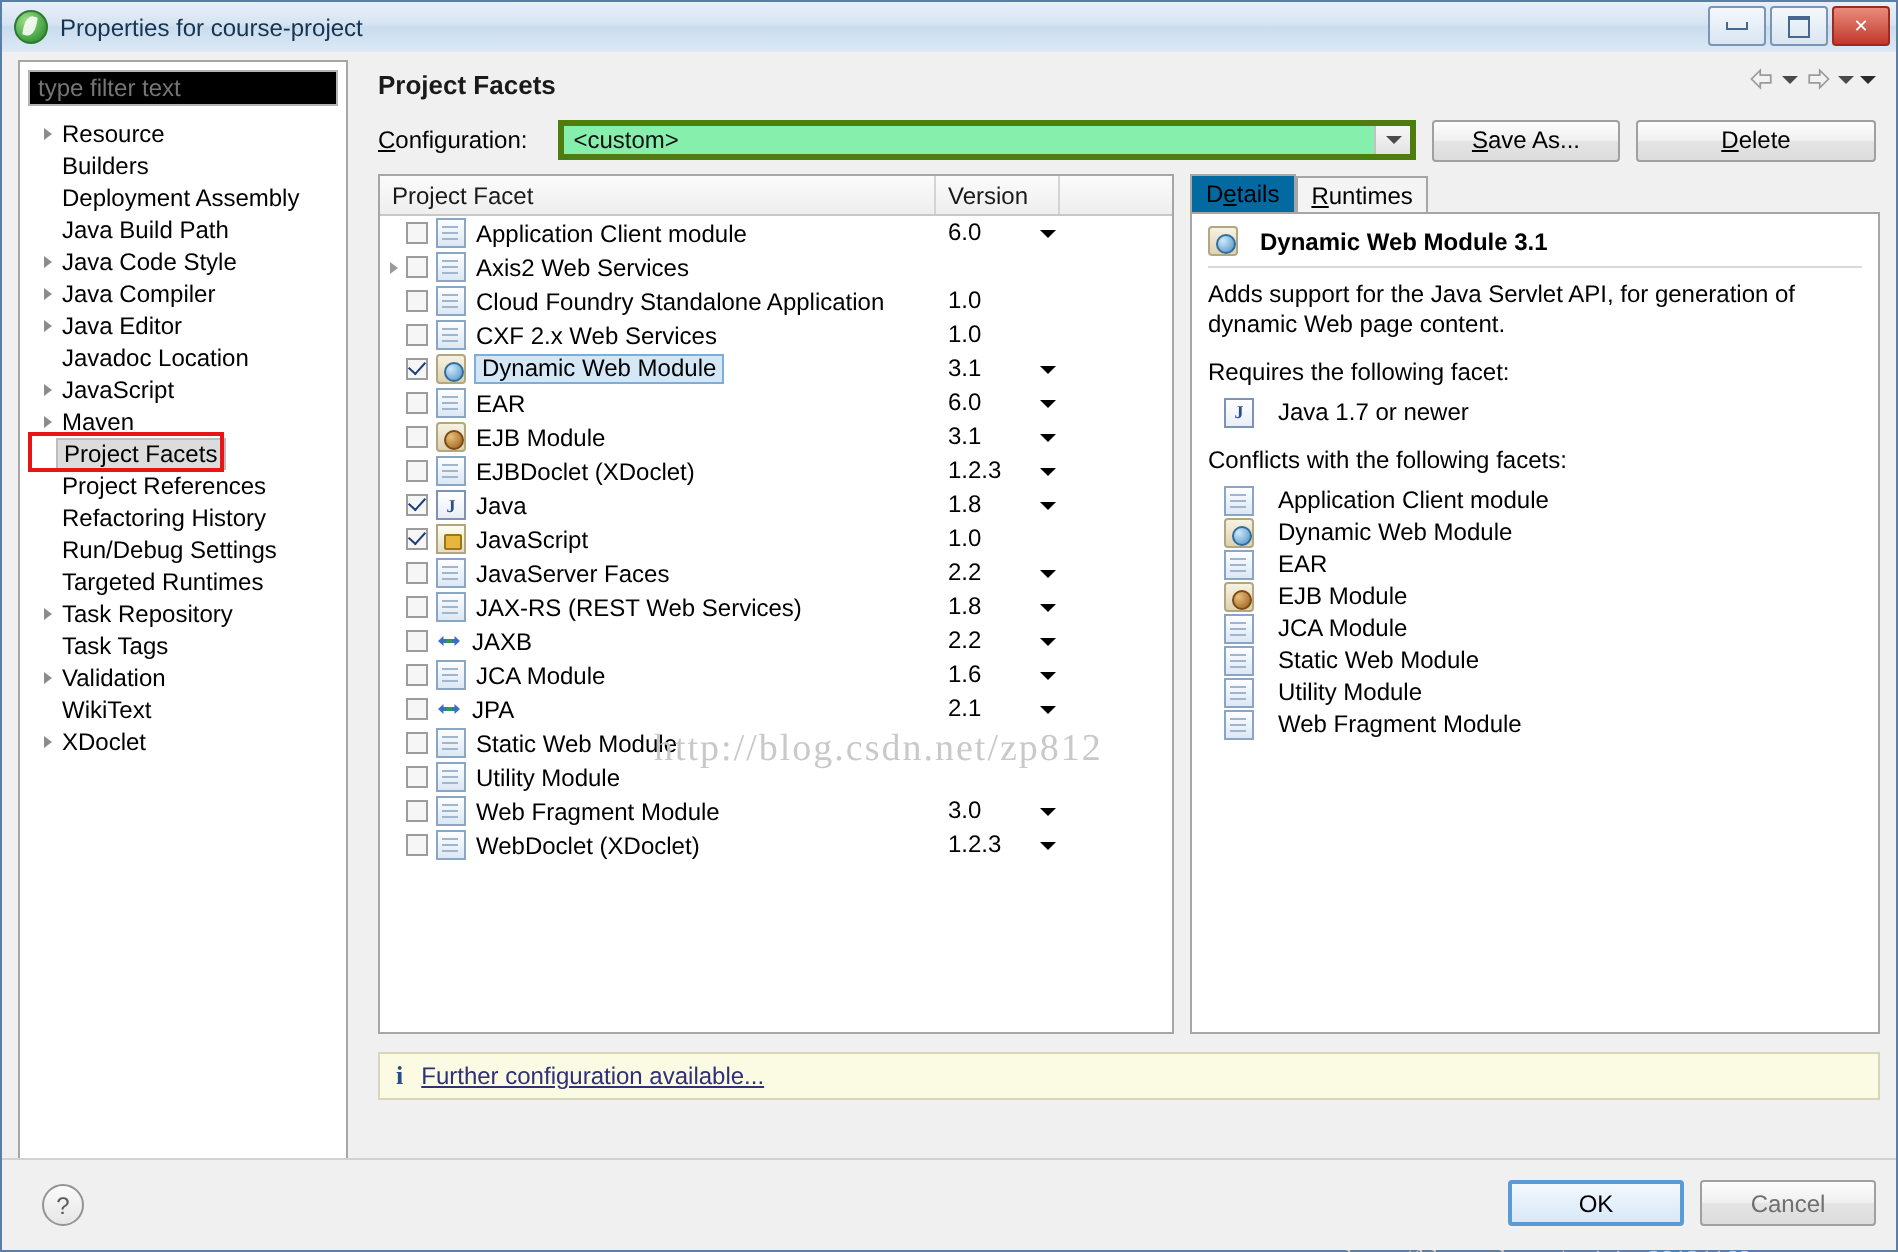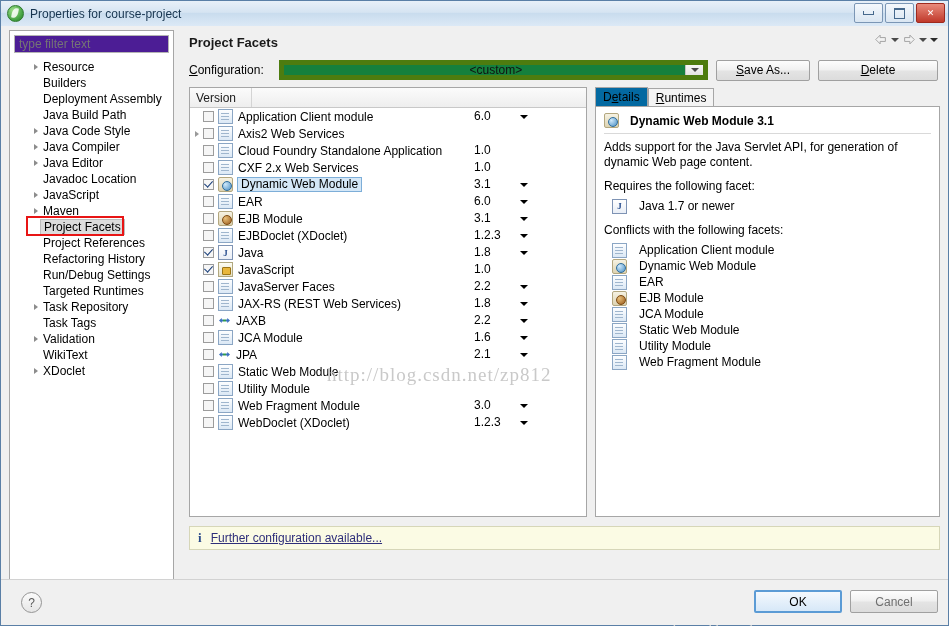--- a/index.html
+++ b/index.html
@@ -31,23 +31,23 @@
   .wb .max-g{width:9px;height:8px;border:1px solid #45688c;border-top-width:2px;}
 
   
   .dlg-body{position:absolute;top:25px;left:0;right:0;bottom:0;background:#f0f0f0;}
 
   
   .sidebar{position:absolute;left:8px;top:4px;width:165px;bottom:45px;
     background:#fff;border:1px solid #a6a6a6;box-sizing:border-box;}
   .filter-wrap{padding:4px 4px 2px 4px;}
   .filter-input{width:100%;height:18px;box-sizing:border-box;border:1px solid #b4b4b4;
-    background:#4c1d95;font-size:12px;color:#8a8a8a;padding:1px 4px;
+    background:#000000;font-size:12px;color:#8a8a8a;padding:1px 4px;
     font-family:"Liberation Sans",sans-serif;outline:none;}
-  .tree{padding:4px 0 0 12px;}
+  .tree{padding:4px 0 0 0;}
   .tree-item{height:16px;display:flex;align-items:center;padding-left:8px;
     font-size:12px;color:#000;white-space:nowrap;position:relative;}
   .twisty{width:11px;flex:0 0 11px;display:flex;align-items:center;justify-content:center;}
   .twisty.has:after{content:"";width:0;height:0;
     border-left:4px solid #8c8c8c;border-top:3.5px solid transparent;border-bottom:3.5px solid transparent;}
   .tree-label{padding-left:2px;}
   .tree-item.selected .tree-label{background:#dcdcdc;border:1px solid #bdbdbd;
     padding:0 3px;margin-left:-1px;}
   .redbox{position:absolute;left:4px;top:-3px;width:98px;height:20px;
     border:2px solid #e81515;box-sizing:border-box;pointer-events:none;}
@@ -56,22 +56,22 @@
   .content{position:absolute;left:182px;right:8px;top:0;bottom:45px;}
   .page-title{position:absolute;left:6px;top:9px;font-size:13px;font-weight:bold;color:#1a1a1a;}
   .navbar{position:absolute;right:2px;top:7px;display:flex;align-items:center;gap:3px;}
   .nav-arrow{width:14px;height:13px;display:inline-block;}
   .caret-small{width:0;height:0;border-left:4px solid transparent;border-right:4px solid transparent;
     border-top:4px solid #4a4a4a;}
 
   .cfg-row{position:absolute;left:6px;right:2px;top:33px;height:22px;display:flex;align-items:center;}
   .cfg-label{font-size:12px;margin-right:15px;}
   .cfg-label u{text-decoration:underline;}
-  .combo{flex:1 1 auto;height:20px;border:5px solid #4d7c0f;background:#15803d;
-    display:flex;align-items:center;box-sizing:border-box;position:relative;justify-content:center;}
+  .combo{flex:1 1 auto;height:20px;border:3px solid #4d7c0f;background:#86efac;
+    display:flex;align-items:center;box-sizing:border-box;position:relative;}
   .combo-val{padding-left:5px;font-size:12px;color:#111;}
   .combo-btn{position:absolute;right:0;top:0;bottom:0;width:17px;
     background:linear-gradient(to bottom,#f7f7f7,#e3e3e3);border-left:1px solid #c2c2c2;
     display:flex;align-items:center;justify-content:center;}
   .btn{height:21px;min-width:88px;border:1px solid #a0a0a0;border-radius:2px;
     background:linear-gradient(to bottom,#fdfdfd 0%,#f0f0f0 48%,#e4e4e4 52%,#dcdcdc 100%);
     font-size:12px;font-family:"Liberation Sans",sans-serif;color:#000;
     display:flex;align-items:center;justify-content:center;box-sizing:border-box;cursor:default;}
   .btn u{text-decoration:underline;}
   .btn.primary{border:2px solid #5b9bd5;background:linear-gradient(to bottom,#f3f8fd,#d7e8f8);}
@@ -302,20 +302,21 @@
         <div class="btn" style="margin-left:8px;width:94px">
             <span><u>S</u>ave As...</span>
           </div>
         <div class="btn" style="margin-left:8px;width:120px">
             <span><u>D</u>elete</span>
           </div>
       </div>
 
       <div class="facet-table">
         <div class="th-row">
+          <div class="th c0">Project Facet</div>
           <div class="th c1">Version</div>
           <div class="th c2"></div>
         </div>
         <div id="facet-rows">
             <div class="rowwrap">
               <div class="row">
                 <span class="r-twisty"></span>
                 <span class="cb"></span>
                 <span class="ficon ic-doc"></span>
                 <span class="f-name">Application Client module</span>

